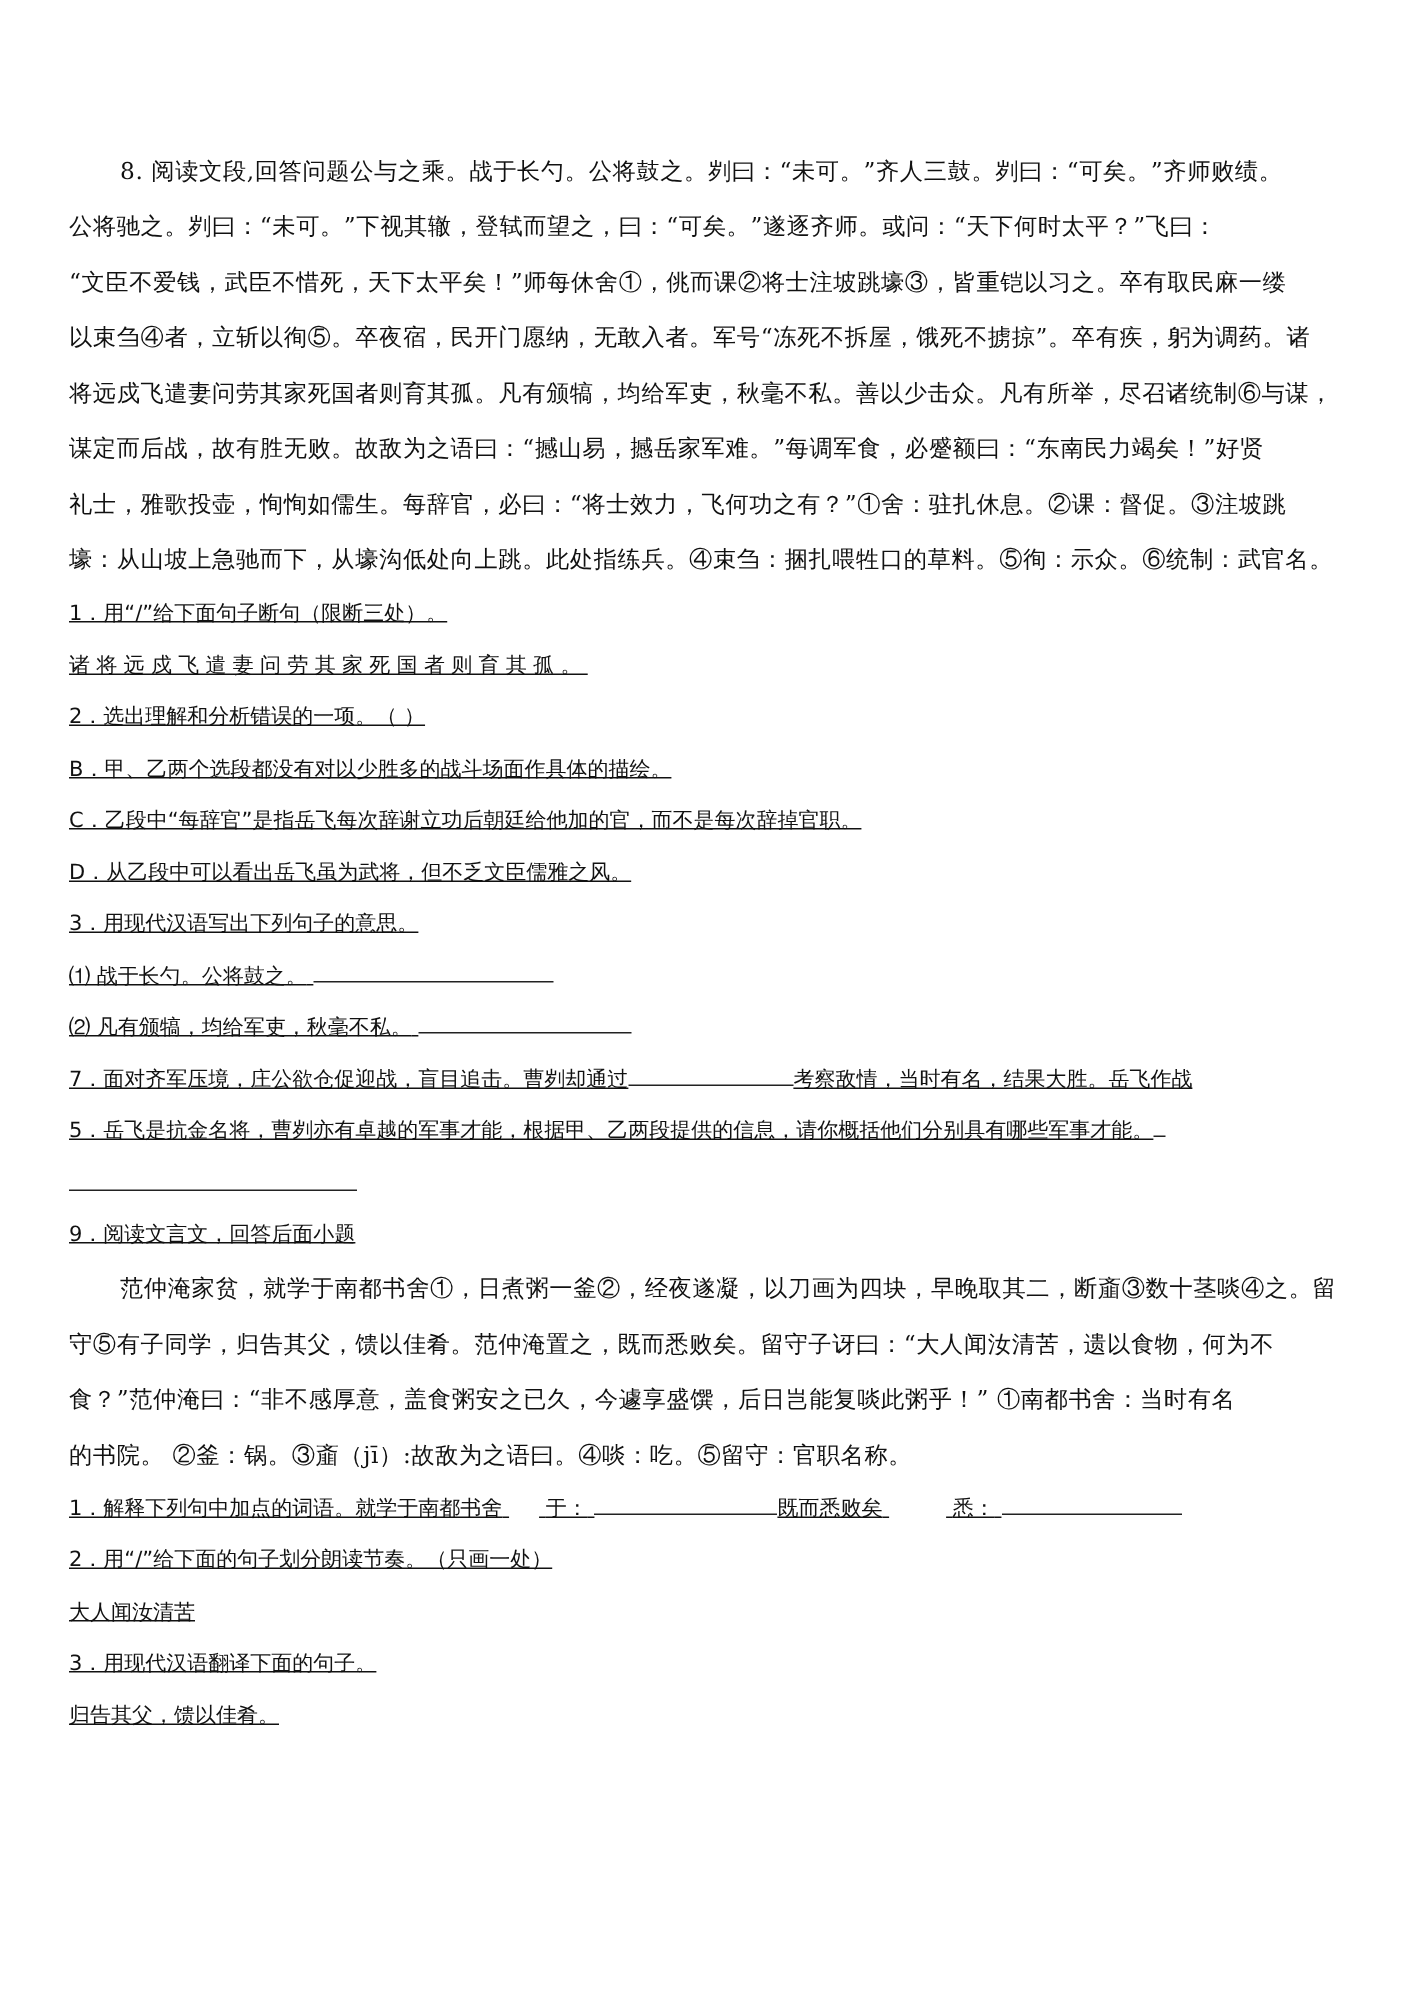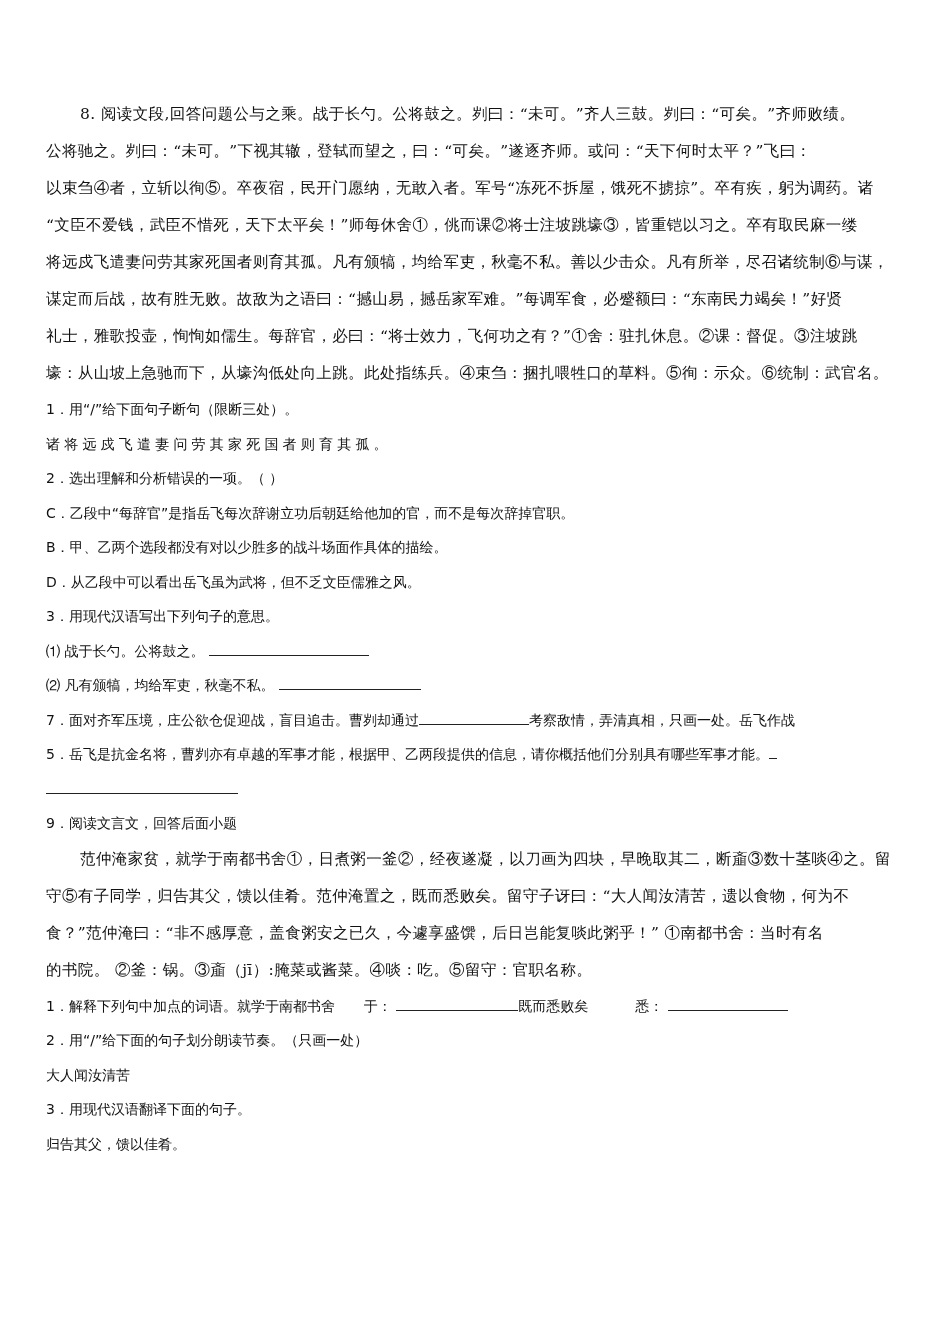--- a/index.html
+++ b/index.html
@@ -11,76 +11,76 @@
     .page { position: absolute; left: 46px; top: 96px; width: 870px; }
     .line {
       font-size: 15.5px;
       line-height: 37px;
       height: 37px;
       white-space: nowrap;
       letter-spacing: 0.4px;
     }
     .q { font-size: 15px; line-height: 34.5px; height: 34.5px; white-space: nowrap; }
     .indent { padding-left: 34px; }
-    .sans { font-family: "DejaVu Sans", "Liberation Sans", sans-serif; font-size: 14px; }
+    .sans { font-family: "DejaVu Sans", "Liberation Sans", sans-serif; font-size: 14px; text-decoration: underline; }
     .blank {
       display: inline-block; border-bottom: 1px solid #222; height: 14px;
       vertical-align: baseline;
     }
     .spread { letter-spacing: 4.2px; }
   </style>
 </head>
 <body>
 
 <div class="page">
 
   <div>
     <div class="line indent">8. 阅读文段,回答问题公与之乘。战于长勺。公将鼓之。刿曰：“未可。”齐人三鼓。刿曰：“可矣。”齐师败绩。</div>
     <div class="line">公将驰之。刿曰：“未可。”下视其辙，登轼而望之，曰：“可矣。”遂逐齐师。或问：“天下何时太平？”飞曰：</div>
+    <div class="line">“文臣不爱钱，武臣不惜死，天下太平矣！”师每休舍①，佻而课②将士注坡跳壕③，皆重铠以习之。卒有取民麻一缕</div>
     <div class="line">以束刍④者，立斩以徇⑤。卒夜宿，民开门愿纳，无敢入者。军号“冻死不拆屋，饿死不掳掠”。卒有疾，躬为调药。诸</div>
-    <div class="line">“文臣不爱钱，武臣不惜死，天下太平矣！”师每休舍①，佻而课②将士注坡跳壕③，皆重铠以习之。卒有取民麻一缕</div>
     <div class="line">将远戍飞遣妻问劳其家死国者则育其孤。凡有颁犒，均给军吏，秋毫不私。善以少击众。凡有所举，尽召诸统制⑥与谋，</div>
     <div class="line">谋定而后战，故有胜无败。故敌为之语曰：“撼山易，撼岳家军难。”每调军食，必蹙额曰：“东南民力竭矣！”好贤</div>
     <div class="line">礼士，雅歌投壶，恂恂如儒生。每辞官，必曰：“将士效力，飞何功之有？”①舍：驻扎休息。②课：督促。③注坡跳</div>
     <div class="line">壕：从山坡上急驰而下，从壕沟低处向上跳。此处指练兵。④束刍：捆扎喂牲口的草料。⑤徇：示众。⑥统制：武官名。</div>
   </div>
 
   <div>
     <div class="q sans">1．用“/”给下面句子断句（限断三处）。</div>
     <div class="q sans spread">诸将远戍飞遣妻问劳其家死国者则育其孤。</div>
     <div class="q sans">2．选出理解和分析错误的一项。（    ）</div>
+    <div class="q sans">B．甲、乙两个选段都没有对以少胜多的战斗场面作具体的描绘。</div>
     <div class="q sans">C．乙段中“每辞官”是指岳飞每次辞谢立功后朝廷给他加的官，而不是每次辞掉官职。</div>
-    <div class="q sans">B．甲、乙两个选段都没有对以少胜多的战斗场面作具体的描绘。</div>
     <div class="q sans">D．从乙段中可以看出岳飞虽为武将，但不乏文臣儒雅之风。</div>
     <div class="q sans">3．用现代汉语写出下列句子的意思。</div>
     <div class="q sans">
       <span>⑴ 战于长勺。公将鼓之。</span>
       <span class="blank" style="width:160px"></span>
     </div>
     <div class="q sans">
       <span>⑵ 凡有颁犒，均给军吏，秋毫不私。</span>
       <span class="blank" style="width:142px"></span>
     </div>
     <div class="q sans">
-      <span>7．面对齐军压境，庄公欲仓促迎战，盲目追击。曹刿却通过</span><span class="blank" style="width:110px"></span><span>考察敌情，弄清真相，只画一处。岳飞作战</span>
+      <span>7．面对齐军压境，庄公欲仓促迎战，盲目追击。曹刿却通过</span><span class="blank" style="width:110px"></span><span>考察敌情，当时有名，结果大胜。岳飞作战</span>
     </div>
     <div class="q sans">
       <span>5．岳飞是抗金名将，曹刿亦有卓越的军事才能，根据甲、乙两段提供的信息，请你概括他们分别具有哪些军事才能。</span><span class="blank" style="width:8px"></span>
     </div>
     <div class="q">
       <span class="blank" style="width:192px"></span>
     </div>
   </div>
 
   <div>
     <div class="q sans">9．阅读文言文，回答后面小题</div>
     <div class="line indent">范仲淹家贫，就学于南都书舍①，日煮粥一釜②，经夜遂凝，以刀画为四块，早晚取其二，断齑③数十茎啖④之。留</div>
     <div class="line">守⑤有子同学，归告其父，馈以佳肴。范仲淹置之，既而悉败矣。留守子讶曰：“大人闻汝清苦，遗以食物，何为不</div>
     <div class="line">食？”范仲淹曰：“非不感厚意，盖食粥安之已久，今遽享盛馔，后日岂能复啖此粥乎！” ①南都书舍：当时有名</div>
-    <div class="line">的书院。  ②釜：锅。③齑（jī）:腌菜或酱菜。④啖：吃。⑤留守：官职名称。</div>
+    <div class="line">的书院。  ②釜：锅。③齑（jī）:故敌为之语曰。④啖：吃。⑤留守：官职名称。</div>
 
     <div class="q sans">
       <span>1．解释下列句中加点的词语。就学于南都书舍</span>
       <span style="display:inline-block;width:20px"></span>
       <span>于：</span>
       <span class="blank" style="width:122px"></span><span>既而悉败矣</span>
       <span style="display:inline-block;width:38px"></span>
       <span>悉：</span>
       <span class="blank" style="width:120px"></span>
     </div>

